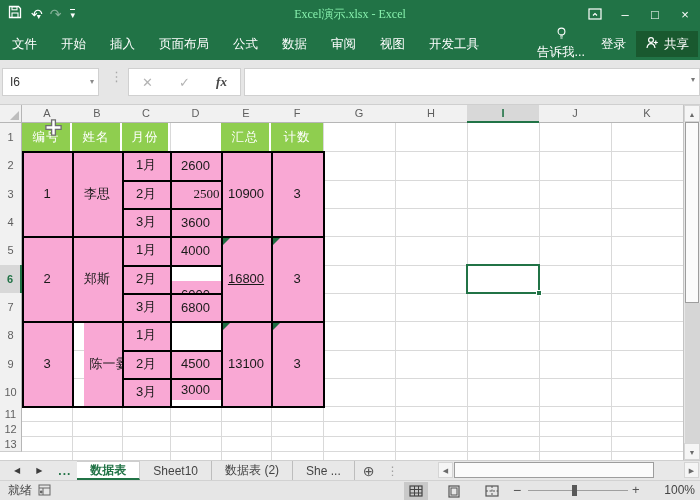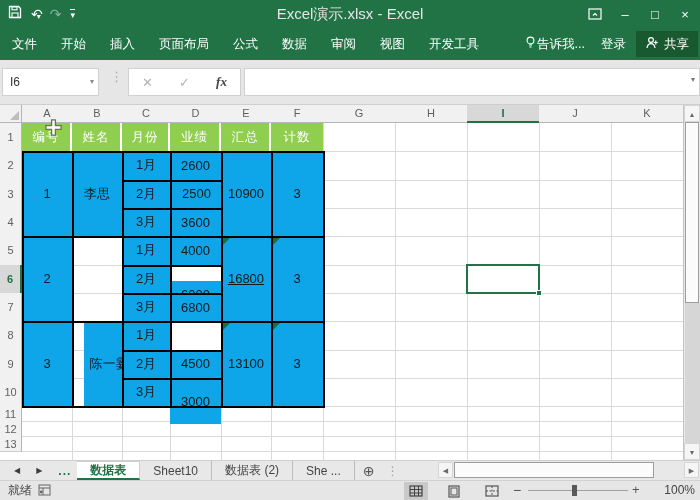--- a/index.html
+++ b/index.html
@@ -6,29 +6,29 @@
   html,body { width:700px; height:500px; overflow:hidden; }
   body { font-family:"Liberation Sans",sans-serif; position:relative; background:#fff; cursor:default; }
 
   
   .titlebar { position:absolute; left:0; top:0; width:700px; height:28px; background:#217346; color:#fff; }
   .qat { position:absolute; left:8px; top:3px; display:flex; align-items:center; gap:9px; height:22px; }
   .qat .glyph { font-size:14px; line-height:1; color:#fff; }
   .qat .faded { opacity:.45; }
   .qat .mini-caret { font-size:8px; margin-left:-6px; }
   .qat .custom { font-size:9px; border-top:1px solid #fff; padding-top:1px; }
-  .win-title { position:absolute; left:0; right:0; top:0; height:28px; text-align:center; line-height:28px; font-size:15px; color:#e5e5e5; }
+  .win-title { position:absolute; left:0; right:0; top:0; height:28px; text-align:center; line-height:28px; font-size:12px; color:#86efac;font-family:Liberation Serif, serif; }
   .win-controls { position:absolute; right:0; top:0; height:28px; display:flex; }
   .win-btn { width:30px; height:28px; display:flex; align-items:center; justify-content:center; color:#fff; font-size:13px; }
 
   
   .ribbonbar { position:absolute; left:0; top:28px; width:700px; height:32px; background:#217346; display:flex; align-items:center; color:#fff; font-size:12.5px; }
   .rtab { padding:0 12px; height:32px; line-height:32px; white-space:nowrap; }
   .ribbon-right { margin-left:auto; display:flex; align-items:center; gap:2px; }
-  .tellme { display:flex; align-items:center; gap:1px; padding:0 6px; white-space:nowrap; }
+  .tellme { display:flex; align-items:center; gap:1px; padding:0 6px; white-space:nowrap;flex-direction:column; }
   .signin { padding:0 8px; white-space:nowrap; }
   .share-btn { background:#19592f; height:26px; margin-right:2px; display:flex; align-items:center; gap:5px; padding:0 9px; white-space:nowrap; }
 
   
   .formula-band { position:absolute; left:0; top:60px; width:700px; height:45px; background:#e6e6e6; border-bottom:1px solid #cfcfcf; }
   .namebox { position:absolute; left:2px; top:8px; width:97px; height:28px; background:#fff; border:1px solid #d0d0d0; font-size:12px; color:#333; line-height:26px; padding-left:7px; }
   .namebox .nb-caret { position:absolute; right:4px; top:0; line-height:26px; font-size:8px; color:#8a8a8a; }
   .drag-dots { position:absolute; left:110px; top:12px; color:#a9a9a9; font-size:13px; letter-spacing:0; line-height:10px; }
   .fxbox { position:absolute; left:128px; top:8px; width:113px; height:28px; background:#fff; border:1px solid #d0d0d0; display:flex; align-items:center; justify-content:space-around; }
   .fxbox .dis { color:#b3b3b3; font-size:13px; }
@@ -38,21 +38,21 @@
 
   
   .grid { position:absolute; left:0; top:105px; width:700px; height:355px; background:#fff; overflow:hidden; }
   .corner { position:absolute; left:0; top:0; width:22px; height:18px; background:#f1f1f1; border-right:1px solid #b6b6b6; border-bottom:1px solid #b6b6b6; }
   .corner:after { content:""; position:absolute; right:2px; bottom:2px; border-left:9px solid transparent; border-bottom:9px solid #bdbdbd; }
   .colhdr { position:absolute; top:0; height:18px; background:#f1f1f1; border-right:1px solid #cdcdcd; border-bottom:1px solid #b6b6b6; font-size:11px; color:#5f5f5f; text-align:center; line-height:17px; }
   .colhdr.sel { background:#d8d8d8; color:#217346; border-bottom:2px solid #217346; font-weight:bold; }
   .rowhdr { position:absolute; left:0; width:22px; background:#f1f1f1; border-bottom:1px solid #cdcdcd; border-right:1px solid #b6b6b6; font-size:11px; color:#5f5f5f; display:flex; align-items:center; justify-content:center; }
   .rowhdr.sel { background:#d8d8d8; color:#217346; border-right:2px solid #217346; font-weight:bold; }
   .gl { position:absolute; background:#d9d9d9; }
-  .tcell { position:absolute; display:flex; align-items:center; justify-content:center; font-size:13px; color:#1a1a1a; background:#0ea5e9; }
+  .tcell { position:absolute; display:flex; align-items:center; justify-content:center; font-size:13px; color:#1a1a1a; background:#f9a8d4; }
   .tcell.green { background:#8fce4f; color:#fff; font-size:12.5px; letter-spacing:1px; }
   .tline { position:absolute; background:#000; }
   .flag { position:absolute; width:0; height:0; border-top:7px solid #1e6c41; border-right:7px solid transparent; }
   .sel-cell { position:absolute; border:2px solid #217346; background:transparent; }
   .sel-handle { position:absolute; right:-4px; bottom:-4px; width:6px; height:6px; background:#217346; border:1px solid #fff; }
 
   
   .vsb { position:absolute; left:683px; top:0; width:17px; height:355px; background:#e8e8e8; border-left:1px solid #c3c3c3; }
   .vsb .btn { position:absolute; left:0; width:16px; height:17px; background:#f5f5f5; color:#6a6a6a; font-size:7px; text-align:center; line-height:17px; border:1px solid #d5d5d5; }
   .vsb .thumb { position:absolute; left:1px; top:17px; width:14px; height:181px; background:#fbfbfb; border:1px solid #9d9d9d; }
@@ -225,51 +225,51 @@
     <div class="rowhdr" style="position: absolute; left: 0px; top: 188px; width: 22px; height: 29.3px;">7</div>
     <div class="rowhdr" style="position: absolute; left: 0px; top: 216.3px; width: 22px; height: 29.4px;">8</div>
     <div class="rowhdr" style="position: absolute; left: 0px; top: 244.7px; width: 22px; height: 29.3px;">9</div>
     <div class="rowhdr" style="position: absolute; left: 0px; top: 273px; width: 22px; height: 29.3px;">10</div>
     <div class="rowhdr" style="position: absolute; left: 0px; top: 301.3px; width: 22px; height: 16px;">11</div>
     <div class="rowhdr" style="position: absolute; left: 0px; top: 316.3px; width: 22px; height: 16px;">12</div>
     <div class="rowhdr" style="position: absolute; left: 0px; top: 331.3px; width: 22px; height: 16px;">13</div>
     <div class="tcell green" style="position: absolute; left: 22px; top: 18px; width: 50px; height: 28.3px; border-right: 2px solid rgb(255, 255, 255);">编号</div>
     <div class="tcell green" style="position: absolute; left: 72px; top: 18px; width: 50px; height: 28.3px; border-right: 2px solid rgb(255, 255, 255);">姓名</div>
     <div class="tcell green" style="position: absolute; left: 122px; top: 18px; width: 48px; height: 28.3px; border-right: 2px solid rgb(255, 255, 255);">月份</div>
-    <div class="tcell green" style="position: absolute; left: 170px; top: 18px; width: 51px; height: 28.3px; border-right: 2px solid rgb(255, 255, 255);">业绩</div>
     <div class="tcell green" style="position: absolute; left: 221px; top: 18px; width: 50px; height: 28.3px; border-right: 2px solid rgb(255, 255, 255);">汇总</div>
     <div class="tcell green" style="position: absolute; left: 271px; top: 18px; width: 52px; height: 28.3px;">计数</div>
     <div class="tcell" style="position: absolute; left: 22px; top: 46.3px; width: 50px; height: 85px;">1</div>
     <div class="tcell" style="position: absolute; left: 72px; top: 46.3px; width: 50px; height: 85px;">李思</div>
     <div class="tcell" style="position: absolute; left: 122px; top: 46.3px; width: 48px; height: 28.4px;">1月</div>
     <div class="tcell" style="position: absolute; left: 170px; top: 46.3px; width: 51px; height: 28.4px;">2600</div>
     <div class="tcell" style="position: absolute; left: 122px; top: 74.7px; width: 48px; height: 28.3px;">2月</div>
-    <div class="tcell" style="position: absolute; left: 160px; top: 74.7px; width: 73px; height: 28.3px;">2500</div>
+    <div class="tcell" style="position: absolute; left: 170px; top: 74.7px; width: 73px; height: 28.3px; font-family: Liberation Serif, serif;">2500</div>
     <div class="tcell" style="position: absolute; left: 122px; top: 103px; width: 48px; height: 28.3px;">3月</div>
     <div class="tcell" style="position: absolute; left: 170px; top: 103px; width: 51px; height: 28.3px;">3600</div>
     <div class="tcell" style="position: absolute; left: 221px; top: 46.3px; width: 50px; height: 85px;">10900</div>
     <div class="tcell" style="position: absolute; left: 271px; top: 46.3px; width: 52px; height: 85px;">3</div>
     <div class="tcell" style="position: absolute; left: 22px; top: 131.3px; width: 50px; height: 85px;">2</div>
+    <div class="tcell" style="position: absolute; left: 72px; top: 131.3px; width: 50px; height: 85px;">郑斯</div>
     <div class="tcell" style="position: absolute; left: 122px; top: 131.3px; width: 48px; height: 28.4px;">1月</div>
     <div class="tcell" style="position: absolute; left: 170px; top: 131.3px; width: 51px; height: 28.4px;">4000</div>
     <div class="tcell" style="position: absolute; left: 122px; top: 159.7px; width: 48px; height: 28.3px;">2月</div>
     <div class="tcell" style="position: absolute; left: 170px; top: 159.7px; width: 51px; height: 28.3px; margin-top: 16px;">6000</div>
     <div class="tcell" style="position: absolute; left: 122px; top: 188px; width: 48px; height: 28.3px;">3月</div>
     <div class="tcell" style="position: absolute; left: 170px; top: 188px; width: 51px; height: 28.3px;">6800</div>
     <div class="tcell" style="position: absolute; left: 221px; top: 131.3px; width: 50px; height: 85px; text-decoration: underline;">16800</div>
     <div class="tcell" style="position: absolute; left: 271px; top: 131.3px; width: 52px; height: 85px;">3</div>
     <div class="flag" style="left: 223px; top: 133.3px;"></div>
     <div class="flag" style="left: 273px; top: 133.3px;"></div>
     <div class="tcell" style="position: absolute; left: 22px; top: 216.3px; width: 50px; height: 85px;">3</div>
     <div class="tcell" style="position: absolute; left: 72px; top: 216.3px; width: 50px; height: 85px; margin-left: 12px;">陈一霎</div>
     <div class="tcell" style="position: absolute; left: 122px; top: 216.3px; width: 48px; height: 28.4px;">1月</div>
     <div class="tcell" style="position: absolute; left: 122px; top: 244.7px; width: 48px; height: 28.3px;">2月</div>
     <div class="tcell" style="position: absolute; left: 170px; top: 244.7px; width: 51px; height: 28.3px;">4500</div>
     <div class="tcell" style="position: absolute; left: 122px; top: 273px; width: 48px; height: 28.3px;">3月</div>
-    <div class="tcell" style="position: absolute; left: 170px; top: 273px; width: 51px; height: 46px;">3000</div>
+    <div class="tcell" style="position: absolute; left: 170px; top: 273px; width: 51px; height: 22px;">3000</div>
     <div class="tcell" style="position: absolute; left: 221px; top: 216.3px; width: 50px; height: 85px;">13100</div>
     <div class="tcell" style="position: absolute; left: 271px; top: 216.3px; width: 52px; height: 85px;">3</div>
     <div class="flag" style="left: 223px; top: 218.3px;"></div>
     <div class="flag" style="left: 273px; top: 218.3px;"></div>
     <div class="tline" style="position: absolute; left: 22px; top: 46.3px; width: 2px; height: 257px;"></div>
     <div class="tline" style="position: absolute; left: 72px; top: 46.3px; width: 2px; height: 257px;"></div>
     <div class="tline" style="position: absolute; left: 122px; top: 46.3px; width: 2px; height: 257px;"></div>
     <div class="tline" style="position: absolute; left: 170px; top: 46.3px; width: 2px; height: 257px;"></div>
     <div class="tline" style="position: absolute; left: 221px; top: 46.3px; width: 2px; height: 257px;"></div>
     <div class="tline" style="position: absolute; left: 271px; top: 46.3px; width: 2px; height: 257px;"></div>

